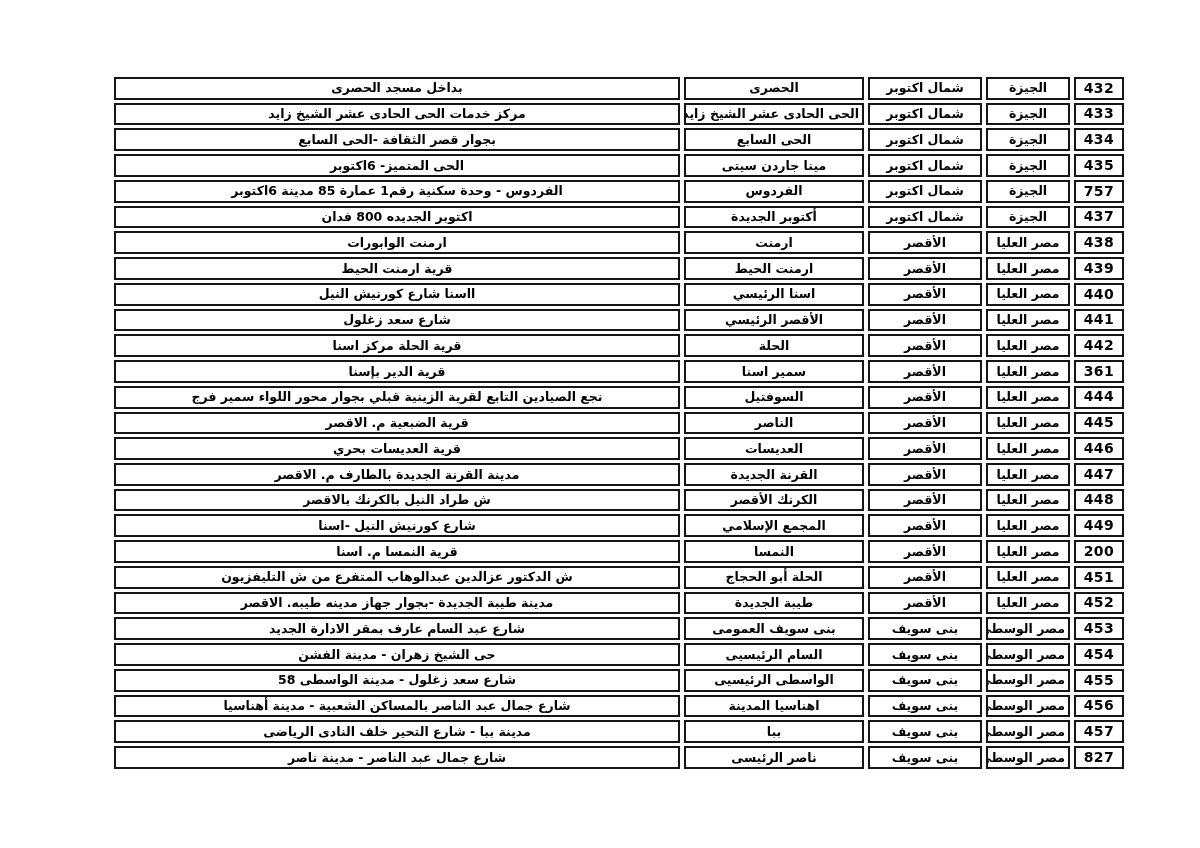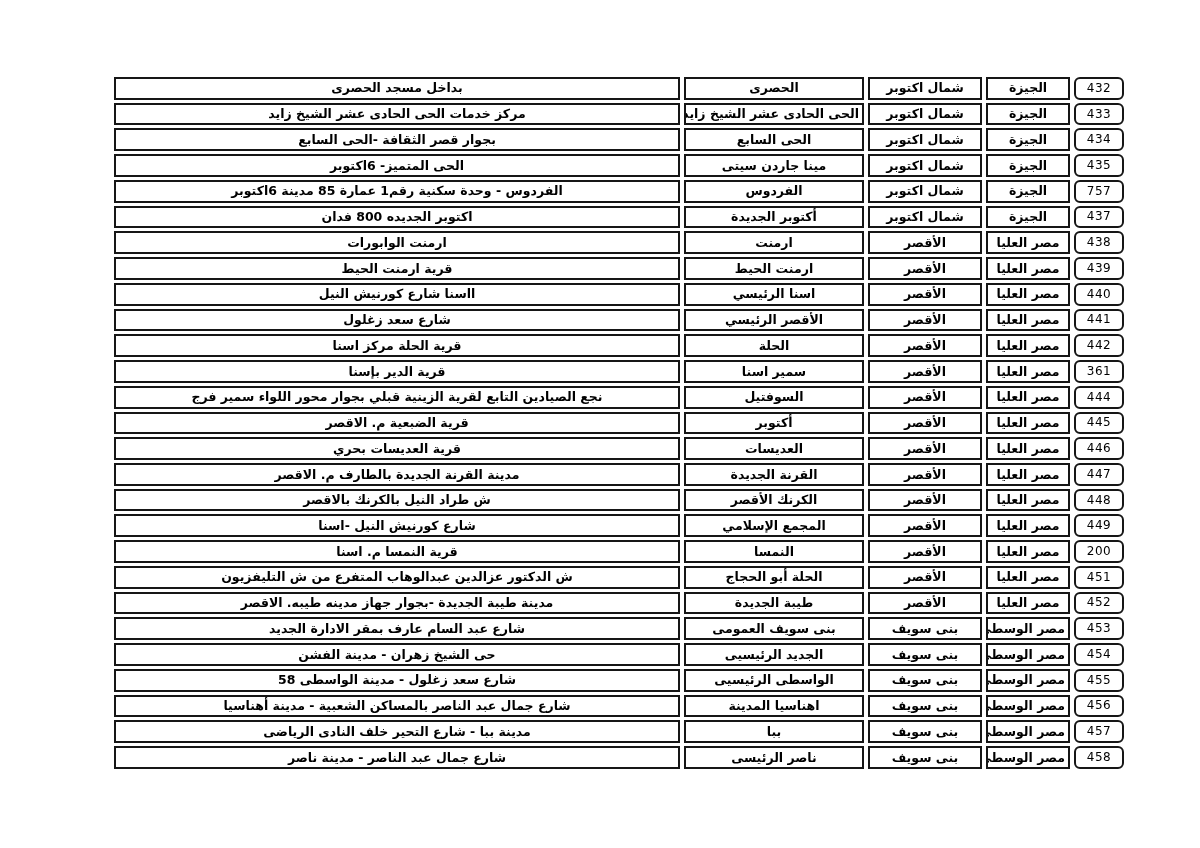--- a/index.html
+++ b/index.html
@@ -38,24 +38,23 @@
     vertical-align: middle;
     padding: 0 3px;
     font-weight: bold;
     font-size: 12.5px;
     line-height: 1.1;
     white-space: nowrap;
     overflow: hidden;
     color: #000;
   }
   table.locations td.num {
-    font-weight: normal;
-    font-size: 12px;
+    font-weight: bold;
+    font-size: 14px;
     letter-spacing: 0.5px;
-    border-radius: 6px;
   }
   col.c-num      { width: 50px; }
   col.c-region   { width: 84px; }
   col.c-city     { width: 114px; }
   col.c-district { width: 180px; }
   col.c-address  { width: auto; }
 </style>
 </head>
 <body>
 
@@ -157,21 +156,21 @@
     <td class="num">444</td>
     <td class="region">مصر العليا</td>
     <td class="city">الأقصر</td>
     <td class="district">السوفتيل</td>
     <td class="address">نجع الصيادين التابع لقرية الزينية قبلي بجوار محور اللواء سمير فرج</td>
   </tr>
         <tr>
     <td class="num">445</td>
     <td class="region">مصر العليا</td>
     <td class="city">الأقصر</td>
-    <td class="district">أكتوبر</td>
+    <td class="district">الناصر</td>
     <td class="address">قرية الضبعية م. الاقصر</td>
   </tr>
         <tr>
     <td class="num">446</td>
     <td class="region">مصر العليا</td>
     <td class="city">الأقصر</td>
     <td class="district">العديسات</td>
     <td class="address">قرية العديسات بحري</td>
   </tr>
         <tr>
@@ -220,21 +219,21 @@
     <td class="num">453</td>
     <td class="region">مصر الوسطى</td>
     <td class="city">بنى سويف</td>
     <td class="district">بنى سويف العمومى</td>
     <td class="address">شارع عبد السام عارف بمقر الادارة الجديد</td>
   </tr>
         <tr>
     <td class="num">454</td>
     <td class="region">مصر الوسطى</td>
     <td class="city">بنى سويف</td>
-    <td class="district">الجديد الرئيسيى</td>
+    <td class="district">السام الرئيسيى</td>
     <td class="address">حى الشيخ زهران - مدينة الفشن</td>
   </tr>
         <tr>
     <td class="num">455</td>
     <td class="region">مصر الوسطى</td>
     <td class="city">بنى سويف</td>
     <td class="district">الواسطى الرئيسيى</td>
     <td class="address">شارع سعد زغلول - مدينة الواسطى 58</td>
   </tr>
         <tr>
@@ -245,21 +244,21 @@
     <td class="address">شارع جمال عبد الناصر بالمساكن الشعبية - مدينة أهناسيا</td>
   </tr>
         <tr>
     <td class="num">457</td>
     <td class="region">مصر الوسطى</td>
     <td class="city">بنى سويف</td>
     <td class="district">ببا</td>
     <td class="address">مدينة ببا - شارع التحير خلف النادى الرياضى</td>
   </tr>
         <tr>
-    <td class="num">458</td>
+    <td class="num">827</td>
     <td class="region">مصر الوسطى</td>
     <td class="city">بنى سويف</td>
     <td class="district">ناصر الرئيسى</td>
     <td class="address">شارع جمال عبد الناصر - مدينة ناصر</td>
   </tr>
       </tbody>
   </table>
 </div>
 
 </body></html>

